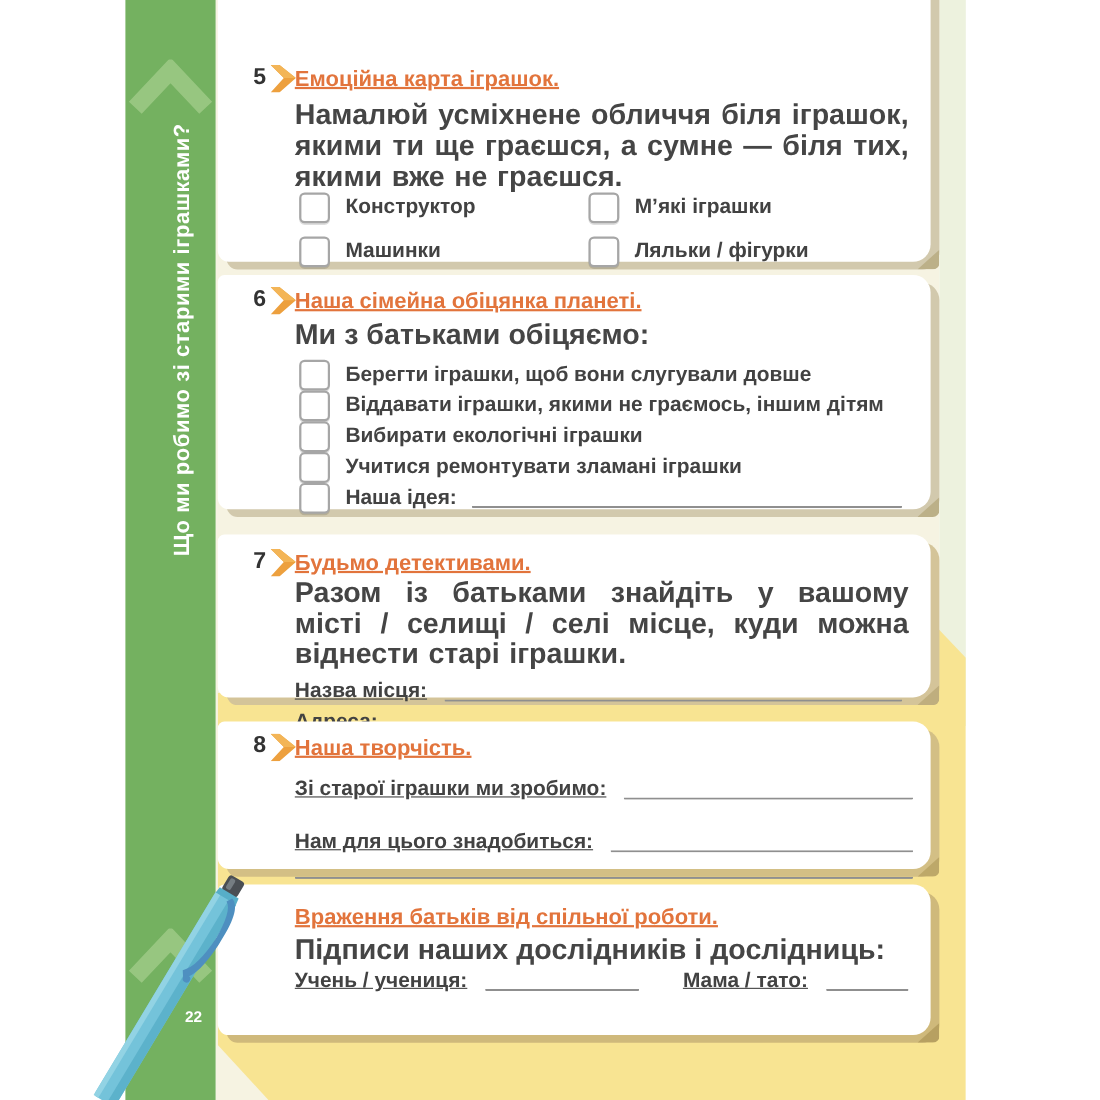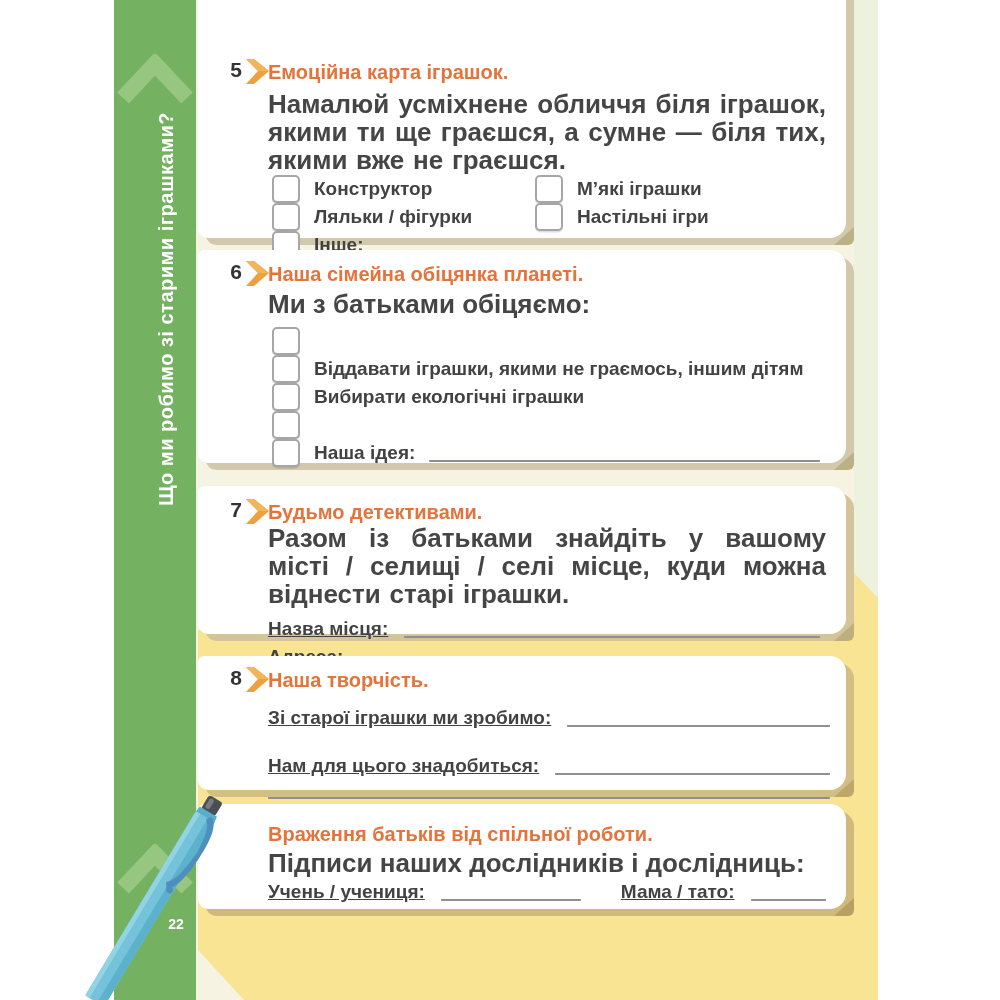--- a/index.html
+++ b/index.html
@@ -23,43 +23,43 @@
 
   
   .card{position:absolute;left:198px;width:648px;background:#ffffff;
         border-radius:6px 16px 16px 10px;box-shadow:8px 7px 0 0 var(--sh);
         padding-top:var(--pt);box-sizing:border-box;}
   .card::after{content:"";position:absolute;right:-8px;bottom:-7px;width:20px;height:18px;
         background:var(--shd);clip-path:polygon(100% 0,100% 100%,0 100%);border-radius:0 0 6px 0;}
   .sec-num{position:absolute;left:22px;top:calc(var(--pt) - 2px);width:22px;text-align:right;
            font-weight:700;font-size:21px;color:#333333;}
   .sec-arrow{position:absolute;left:48px;top:calc(var(--pt) - 1px);width:23px;height:25px;}
-  .hd{margin:0 20px 0 70px;color:#e2743c;font-size:20px;font-weight:700;line-height:24px;}
+  .hd{margin:0 20px 0 70px;color:#e2743c;font-size:20px;font-weight:700;line-height:24px;text-decoration:underline;}
   .intro{margin:6px 20px 0 70px;font-size:26px;font-weight:700;line-height:28px;color:#454545;}
   .just{text-align:justify;word-spacing:1.5px;}
 
   .crow{display:flex;align-items:center;gap:14px;height:28px;font-size:19px;font-weight:700;}
   .cb{width:24px;height:24px;border:2px solid #a6a6a6;border-radius:5px;background:#fff;
       flex:none;box-shadow:0 1.5px 0 rgba(0,0,0,.13);}
   .wline{border-bottom:2px solid #8f8f8f;border-radius:1px;height:1px;align-self:flex-end;
          margin-bottom:5px;}
   .grow{flex:1;}
 
-  .grid2{display:grid;grid-template-columns:263px 1fr;margin:1px 16px 0 74px;row-gap:0;}
+  .grid2{display:grid;grid-template-columns:263px 1fr;margin:1px 16px 0 74px;row-gap:12px;}
   .rows{margin:9px 24px 0 74px;}
   .frow{display:flex;align-items:center;gap:16px;height:28px;margin:0 26px 0 70px;
         font-size:19px;font-weight:700;}
   .frow .lbl{flex:none;text-decoration:underline;}
   .full-line{margin:16px 16px 0 70px;border-bottom:2px solid #8f8f8f;border-radius:1px;height:1px;}
 
   .c5{top:-22px;height:260px;--pt:82px;--sh:#d2c9ad;--shd:#bcb088;}
   .c6{top:250px;height:213px;--pt:12px;--sh:#d2c9ad;--shd:#bcb088;}
   .c7{top:486px;height:148px;--pt:14px;--sh:#d4c499;--shd:#bfae7e;}
   .c8{top:656px;height:134px;--pt:12px;--sh:#d3bf85;--shd:#bda869;}
-  .c9{top:804px;height:105px;--pt:18px;--sh:#cfb97b;--shd:#b7a061;}
+  .c9{top:804px;height:137px;--pt:18px;--sh:#cfb97b;--shd:#b7a061;}
 
   .pen{position:absolute;left:0;top:0;width:1000px;height:1000px;pointer-events:none;z-index:60;}
 </style>
 </head>
 <body>
 
 <div class="page">
   <div class="bg-cream"></div>
   <div class="bg-strip"></div>
   <div class="bg-yellow"></div>
@@ -87,20 +87,24 @@
       <div class="crow">
         <span class="cb"></span>
         <span>Конструктор</span>
       </div>
       <div class="crow">
         <span class="cb"></span>
         <span>М’які іграшки</span>
       </div>
       <div class="crow">
         <span class="cb"></span>
+        <span>Машинки</span>
+      </div>
+      <div class="crow">
+        <span class="cb"></span>
         <span>Ляльки / фігурки</span>
       </div>
       <div class="crow">
         <span class="cb"></span>
         <span>Настільні ігри</span>
       </div>
       <div class="crow">
         <span class="cb"></span>
         <span>Інше:</span>
         <span class="wline grow" style="margin-right:20px"></span>
@@ -112,31 +116,33 @@
     <div class="sec-num">6</div>
     <svg class="sec-arrow" viewBox="0 0 23 25">
       <polygon points="0,0 12,12 0,25 8,25 23,12 8,0" fill="#eda03e"></polygon>
       <polygon points="0,0 12,12 23,12 8,0" fill="#f3b557"></polygon>
     </svg>
     <div class="hd">Наша сімейна обіцянка планеті.</div>
     <p class="intro" style="margin-top:4px">Ми з батьками обіцяємо:</p>
     <div class="rows">
       <div class="crow">
         <span class="cb"></span>
+        <span>Берегти іграшки, щоб вони слугували довше</span>
       </div>
       <div class="crow">
         <span class="cb"></span>
         <span>Віддавати іграшки, якими не граємось, іншим дітям</span>
       </div>
       <div class="crow">
         <span class="cb"></span>
         <span>Вибирати екологічні іграшки</span>
       </div>
       <div class="crow">
         <span class="cb"></span>
+        <span>Учитися ремонтувати зламані іграшки</span>
       </div>
       <div class="crow">
         <span class="cb"></span>
         <span>Наша ідея:</span>
         <span class="wline grow" style="margin-right:2px"></span>
       </div>
     </div>
   </section>
 
   <section class="card c7">

